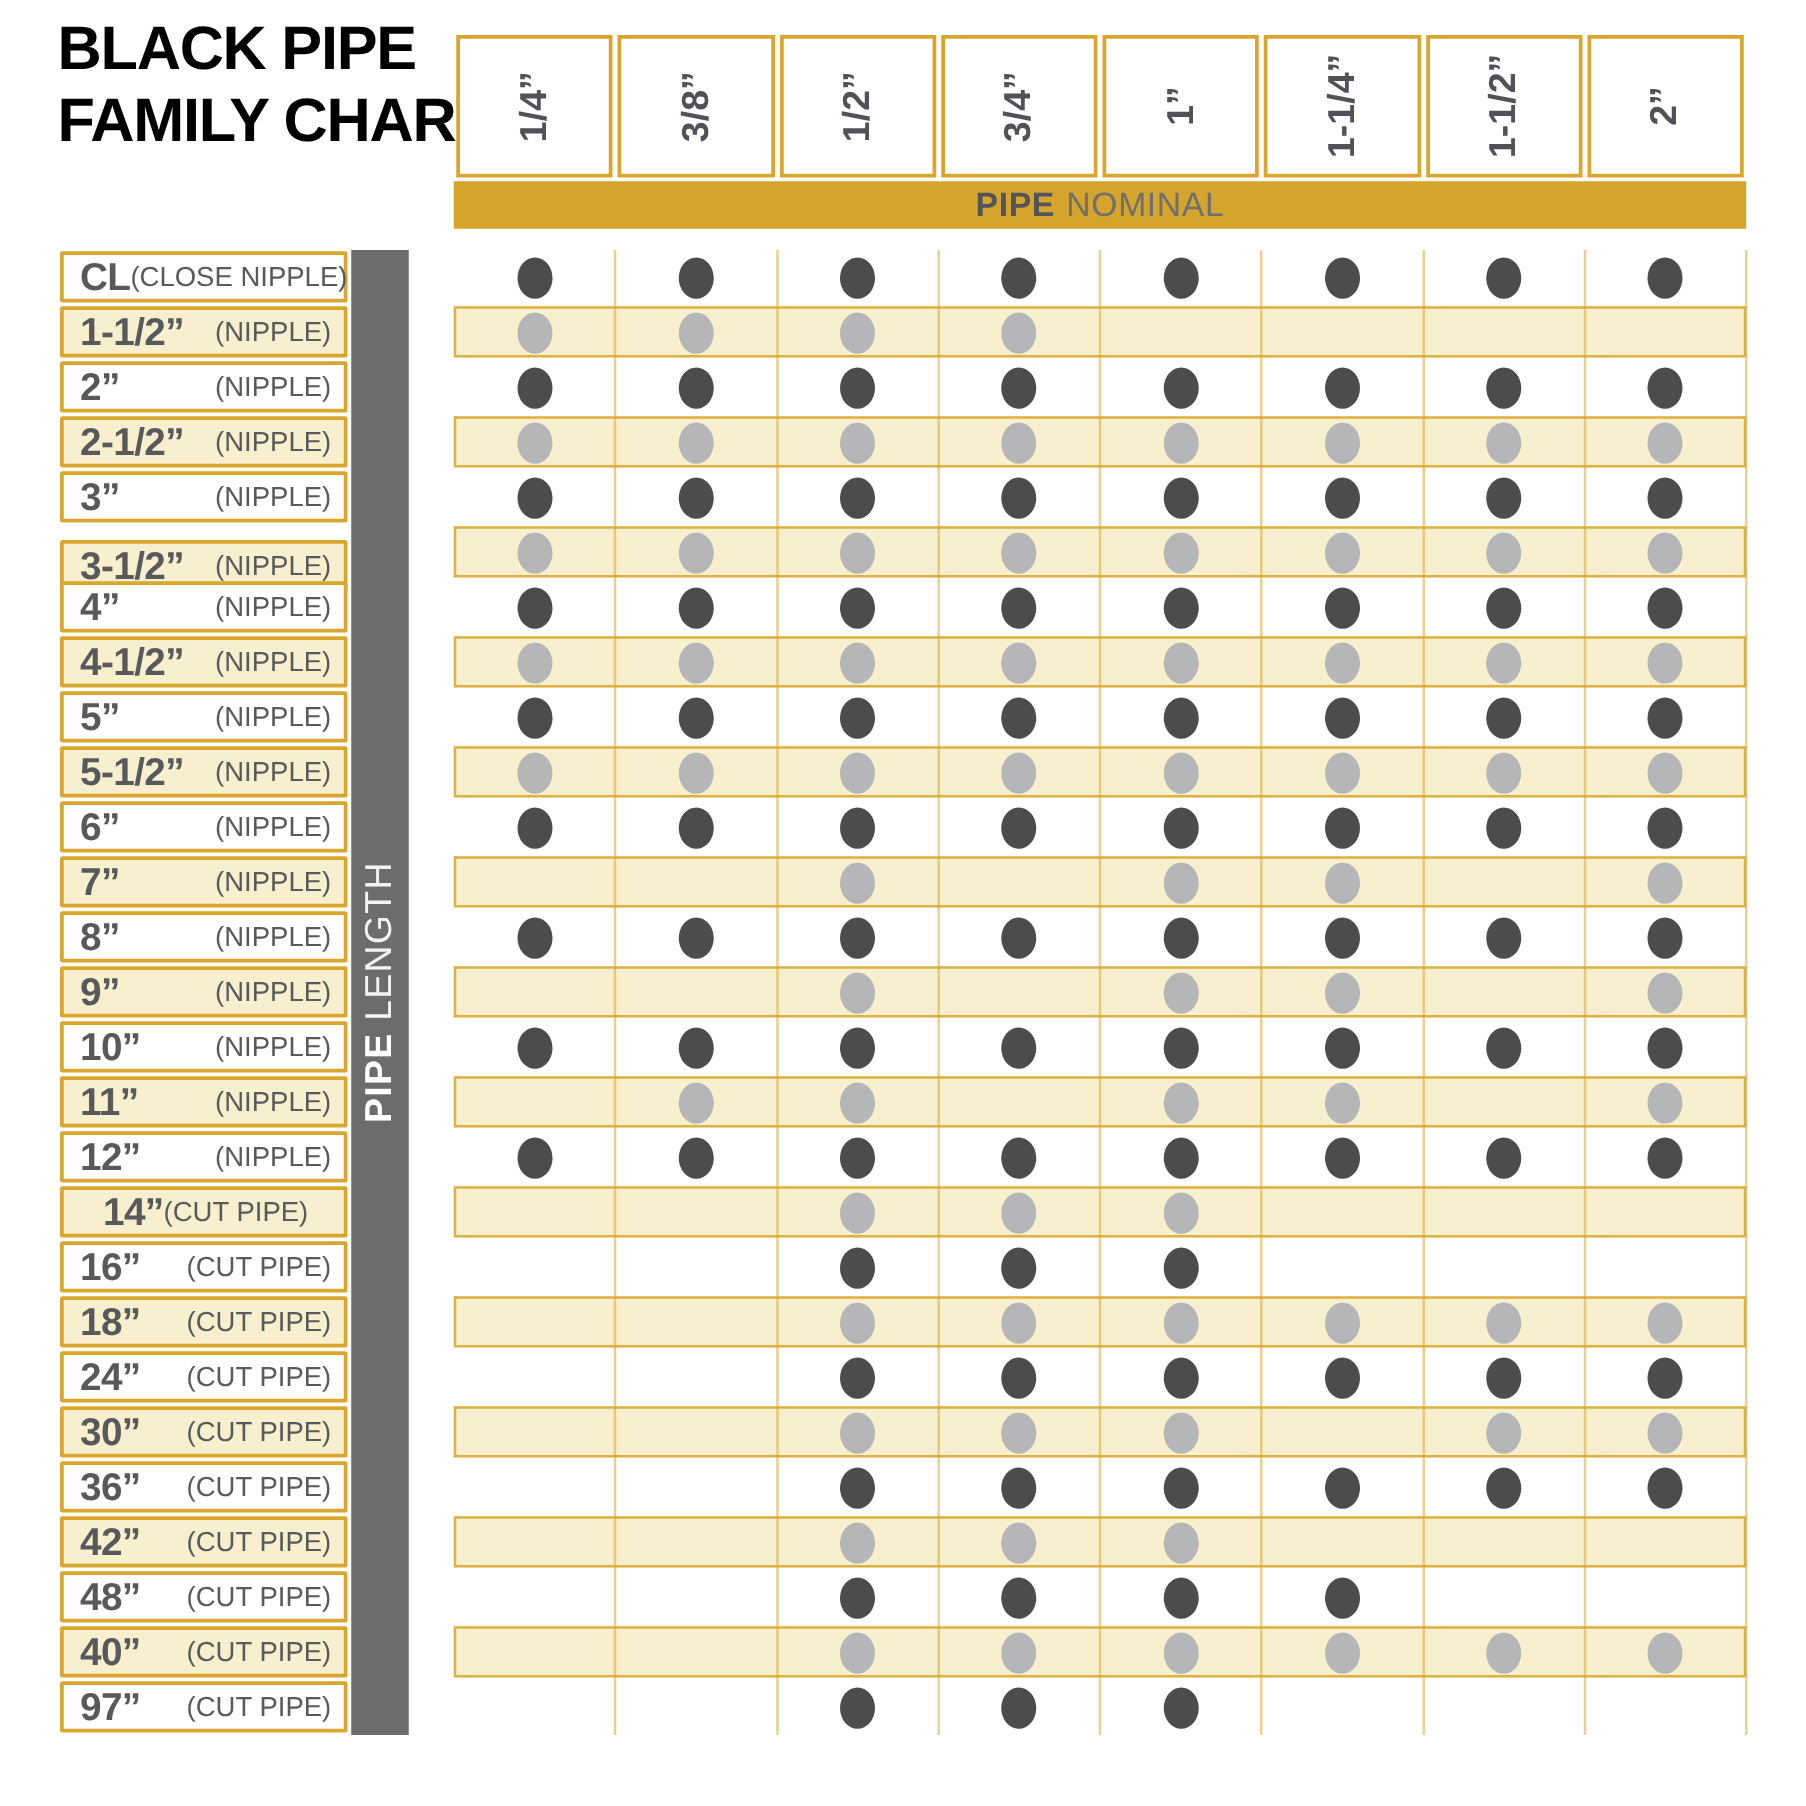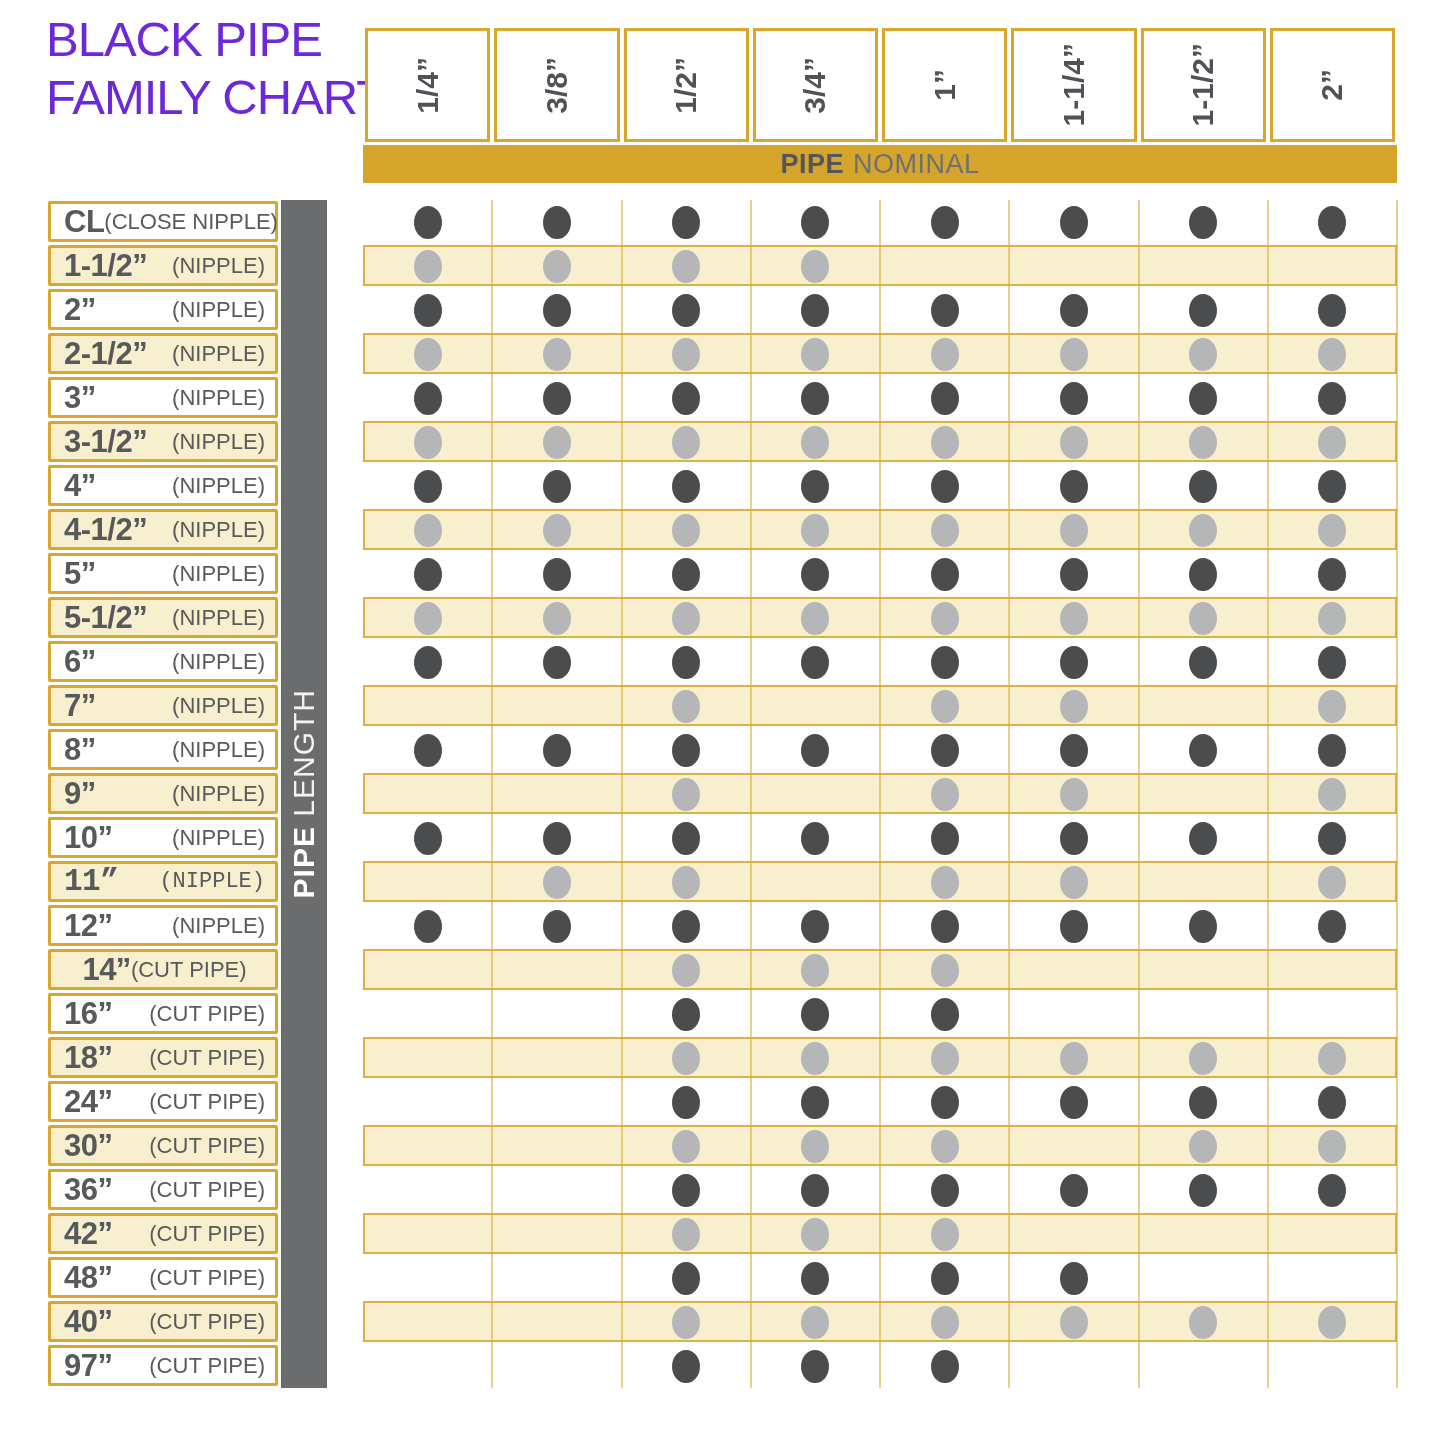--- a/index.html
+++ b/index.html
@@ -4,21 +4,21 @@
 <style>
   html,body{margin:0;padding:0;background:#ffffff;}
   body{width:1445px;height:1445px;position:relative;overflow:hidden;
        font-family:"Liberation Sans", sans-serif;}
   .abs{position:absolute;box-sizing:border-box;}
 
   
   #title-block{left:46px;top:10px;width:330px;}
   #brand-line{font-size:43px;font-weight:bold;color:#a7a9ab;letter-spacing:-1px;line-height:54px;white-space:nowrap;}
   #brand-line sup{font-size:16px;vertical-align:28px;letter-spacing:0;}
-  .title-line{font-size:49px;font-weight:normal;color:#6d28d9;letter-spacing:-1px;line-height:58px;white-space:nowrap;}
+  .title-line{font-size:49px;font-weight:bold;color:#000000;letter-spacing:-1px;line-height:58px;white-space:nowrap;}
 
   
   .hdr-cell{top:28px;height:114px;background:#ffffff;border:3px solid #d9a62e;
             display:flex;align-items:center;justify-content:center;}
   .hdr-cell span{writing-mode:vertical-rl;transform:rotate(180deg);
                  font-size:30px;font-weight:bold;color:#515257;white-space:nowrap;}
   #nominal-bar{left:363px;top:145px;width:1034px;height:38px;background:#d5a42a;
                display:flex;align-items:center;justify-content:center;
                font-size:27px;color:#6f7073;letter-spacing:.5px;}
   #nominal-bar b{color:#54555a;margin-right:9px;}
@@ -106,21 +106,21 @@
     </div>
     <div class="abs row-label cream" style="top: 333px;">
       <span class="size">2-1/2”</span>
       <span class="qual">(NIPPLE)</span>
     </div>
     <div class="abs band" style="top: 333px;"></div>
     <div class="abs row-label" style="top: 377px;">
       <span class="size">3”</span>
       <span class="qual">(NIPPLE)</span>
     </div>
-    <div class="abs row-label cream" style="top: 421px;">
+    <div class="abs row-label cream" style="top: 432px;">
       <span class="size">3-1/2”</span>
       <span class="qual">(NIPPLE)</span>
     </div>
     <div class="abs band" style="top: 421px;"></div>
     <div class="abs row-label" style="top: 465px;">
       <span class="size">4”</span>
       <span class="qual">(NIPPLE)</span>
     </div>
     <div class="abs row-label cream" style="top: 509px;">
       <span class="size">4-1/2”</span>
@@ -151,21 +151,21 @@
     </div>
     <div class="abs row-label cream" style="top: 773px;">
       <span class="size">9”</span>
       <span class="qual">(NIPPLE)</span>
     </div>
     <div class="abs band" style="top: 773px;"></div>
     <div class="abs row-label" style="top: 817px;">
       <span class="size">10”</span>
       <span class="qual">(NIPPLE)</span>
     </div>
-    <div class="abs row-label cream" style="top: 861px; font-family: Liberation Mono, monospace;">
+    <div class="abs row-label cream" style="top: 861px;">
       <span class="size">11”</span>
       <span class="qual">(NIPPLE)</span>
     </div>
     <div class="abs band" style="top: 861px;"></div>
     <div class="abs row-label" style="top: 905px;">
       <span class="size">12”</span>
       <span class="qual">(NIPPLE)</span>
     </div>
     <div class="abs row-label cream" style="top: 949px; justify-content: center;">
       <span class="size">14”</span>

